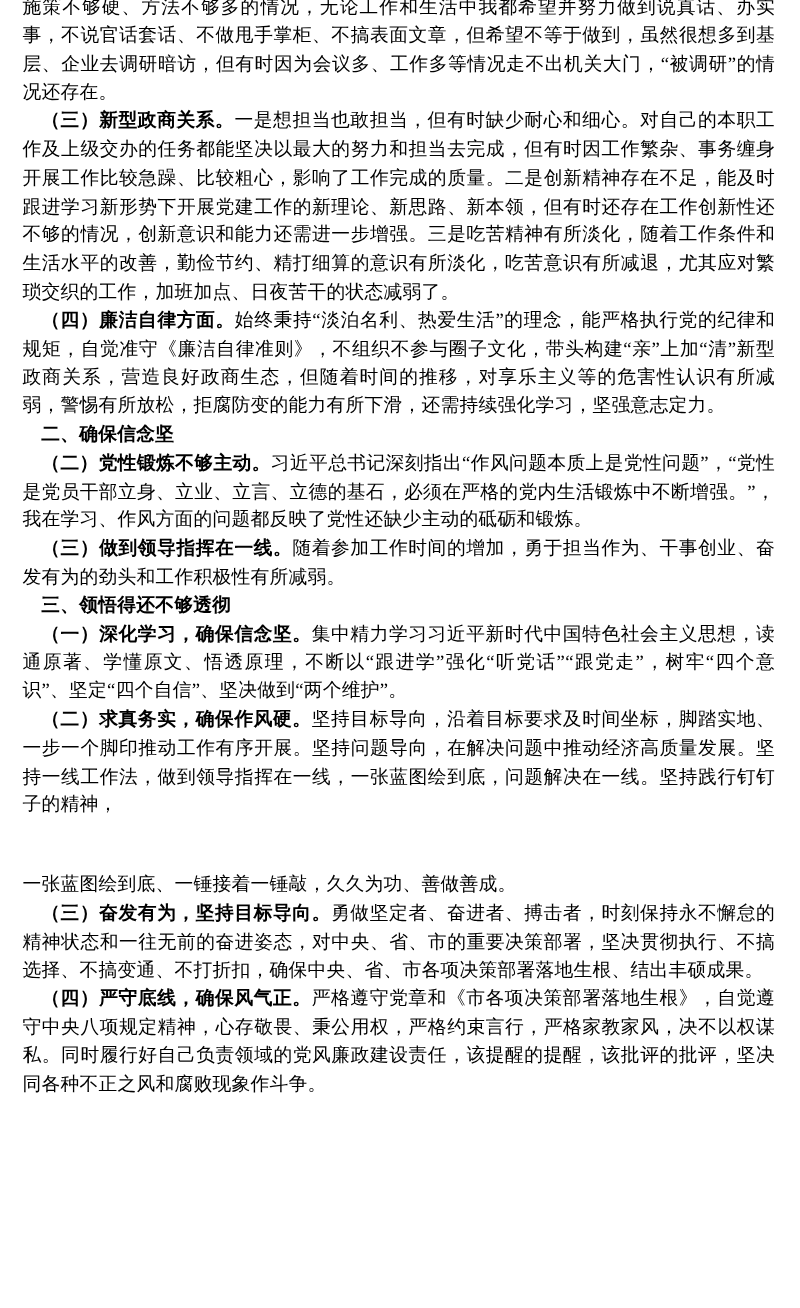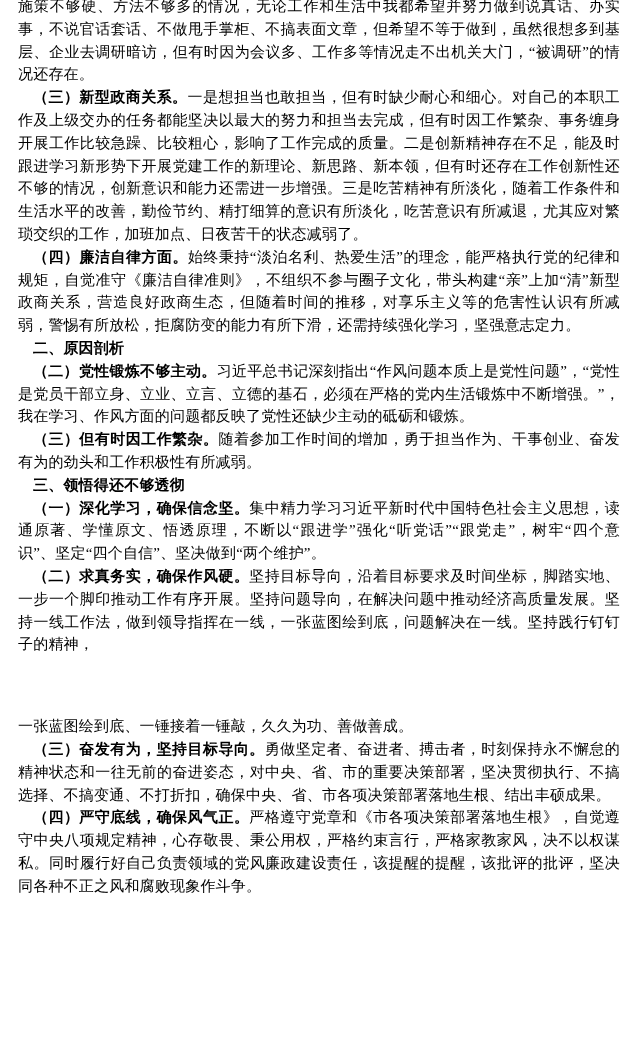--- a/index.html
+++ b/index.html
@@ -30,35 +30,35 @@
     letter-spacing: 0.2px;
     word-break: break-all;
   }
   p.indent {
     text-indent: 1em;
   }
   p.clip-top {
     margin-top: -5px;
   }
   p.gap-before {
-    margin-top: 59px;
+    margin-top: 41px;
   }
   .lead {
     font-weight: bold;
   }
 </style>
 </head>
 <body>
 
 <div class="page">
     <p class="doc-para clip-top"><span>施策不够硬、方法不够多的情况，无论工作和生活中我都希望并努力做到说真话、办实事，不说官话套话、不做甩手掌柜、不搞表面文章，但希望不等于做到，虽然很想多到基层、企业去调研暗访，但有时因为会议多、工作多等情况走不出机关大门，“被调研”的情况还存在。</span></p>
     <p class="doc-para indent"><span class="lead">（三）新型政商关系。</span><span>一是想担当也敢担当，但有时缺少耐心和细心。对自己的本职工作及上级交办的任务都能坚决以最大的努力和担当去完成，但有时因工作繁杂、事务缠身开展工作比较急躁、比较粗心，影响了工作完成的质量。二是创新精神存在不足，能及时跟进学习新形势下开展党建工作的新理论、新思路、新本领，但有时还存在工作创新性还不够的情况，创新意识和能力还需进一步增强。三是吃苦精神有所淡化，随着工作条件和生活水平的改善，勤俭节约、精打细算的意识有所淡化，吃苦意识有所减退，尤其应对繁琐交织的工作，加班加点、日夜苦干的状态减弱了。</span></p>
     <p class="doc-para indent"><span class="lead">（四）廉洁自律方面。</span><span>始终秉持“淡泊名利、热爱生活”的理念，能严格执行党的纪律和规矩，自觉准守《廉洁自律准则》，不组织不参与圈子文化，带头构建“亲”上加“清”新型政商关系，营造良好政商生态，但随着时间的推移，对享乐主义等的危害性认识有所减弱，警惕有所放松，拒腐防变的能力有所下滑，还需持续强化学习，坚强意志定力。</span></p>
-    <p class="doc-para indent"><span class="lead">二、原因剖析</span></p>
+    <p class="doc-para indent"><span class="lead">二、确保信念坚</span></p>
     <p class="doc-para indent"><span class="lead">（二）党性锻炼不够主动。</span><span>习近平总书记深刻指出“作风问题本质上是党性问题”，“党性是党员干部立身、立业、立言、立德的基石，必须在严格的党内生活锻炼中不断增强。”，我在学习、作风方面的问题都反映了党性还缺少主动的砥砺和锻炼。</span></p>
-    <p class="doc-para indent"><span class="lead">（三）但有时因工作繁杂。</span><span>随着参加工作时间的增加，勇于担当作为、干事创业、奋发有为的劲头和工作积极性有所减弱。</span></p>
+    <p class="doc-para indent"><span class="lead">（三）做到领导指挥在一线。</span><span>随着参加工作时间的增加，勇于担当作为、干事创业、奋发有为的劲头和工作积极性有所减弱。</span></p>
     <p class="doc-para indent"><span class="lead">三、领悟得还不够透彻</span></p>
     <p class="doc-para indent"><span class="lead">（一）深化学习，确保信念坚。</span><span>集中精力学习习近平新时代中国特色社会主义思想，读通原著、学懂原文、悟透原理，不断以“跟进学”强化“听党话”“跟党走”，树牢“四个意识”、坚定“四个自信”、坚决做到“两个维护”。</span></p>
     <p class="doc-para indent"><span class="lead">（二）求真务实，确保作风硬。</span><span>坚持目标导向，沿着目标要求及时间坐标，脚踏实地、一步一个脚印推动工作有序开展。坚持问题导向，在解决问题中推动经济高质量发展。坚持一线工作法，做到领导指挥在一线，一张蓝图绘到底，问题解决在一线。坚持践行钉钉子的精神，</span></p>
     <p class="doc-para gap-before"><span>一张蓝图绘到底、一锤接着一锤敲，久久为功、善做善成。</span></p>
     <p class="doc-para indent"><span class="lead">（三）奋发有为，坚持目标导向。</span><span>勇做坚定者、奋进者、搏击者，时刻保持永不懈怠的精神状态和一往无前的奋进姿态，对中央、省、市的重要决策部署，坚决贯彻执行、不搞选择、不搞变通、不打折扣，确保中央、省、市各项决策部署落地生根、结出丰硕成果。</span></p>
     <p class="doc-para indent"><span class="lead">（四）严守底线，确保风气正。</span><span>严格遵守党章和《市各项决策部署落地生根》，自觉遵守中央八项规定精神，心存敬畏、秉公用权，严格约束言行，严格家教家风，决不以权谋私。同时履行好自己负责领域的党风廉政建设责任，该提醒的提醒，该批评的批评，坚决同各种不正之风和腐败现象作斗争。</span></p>
   </div>
 
 </body></html>

